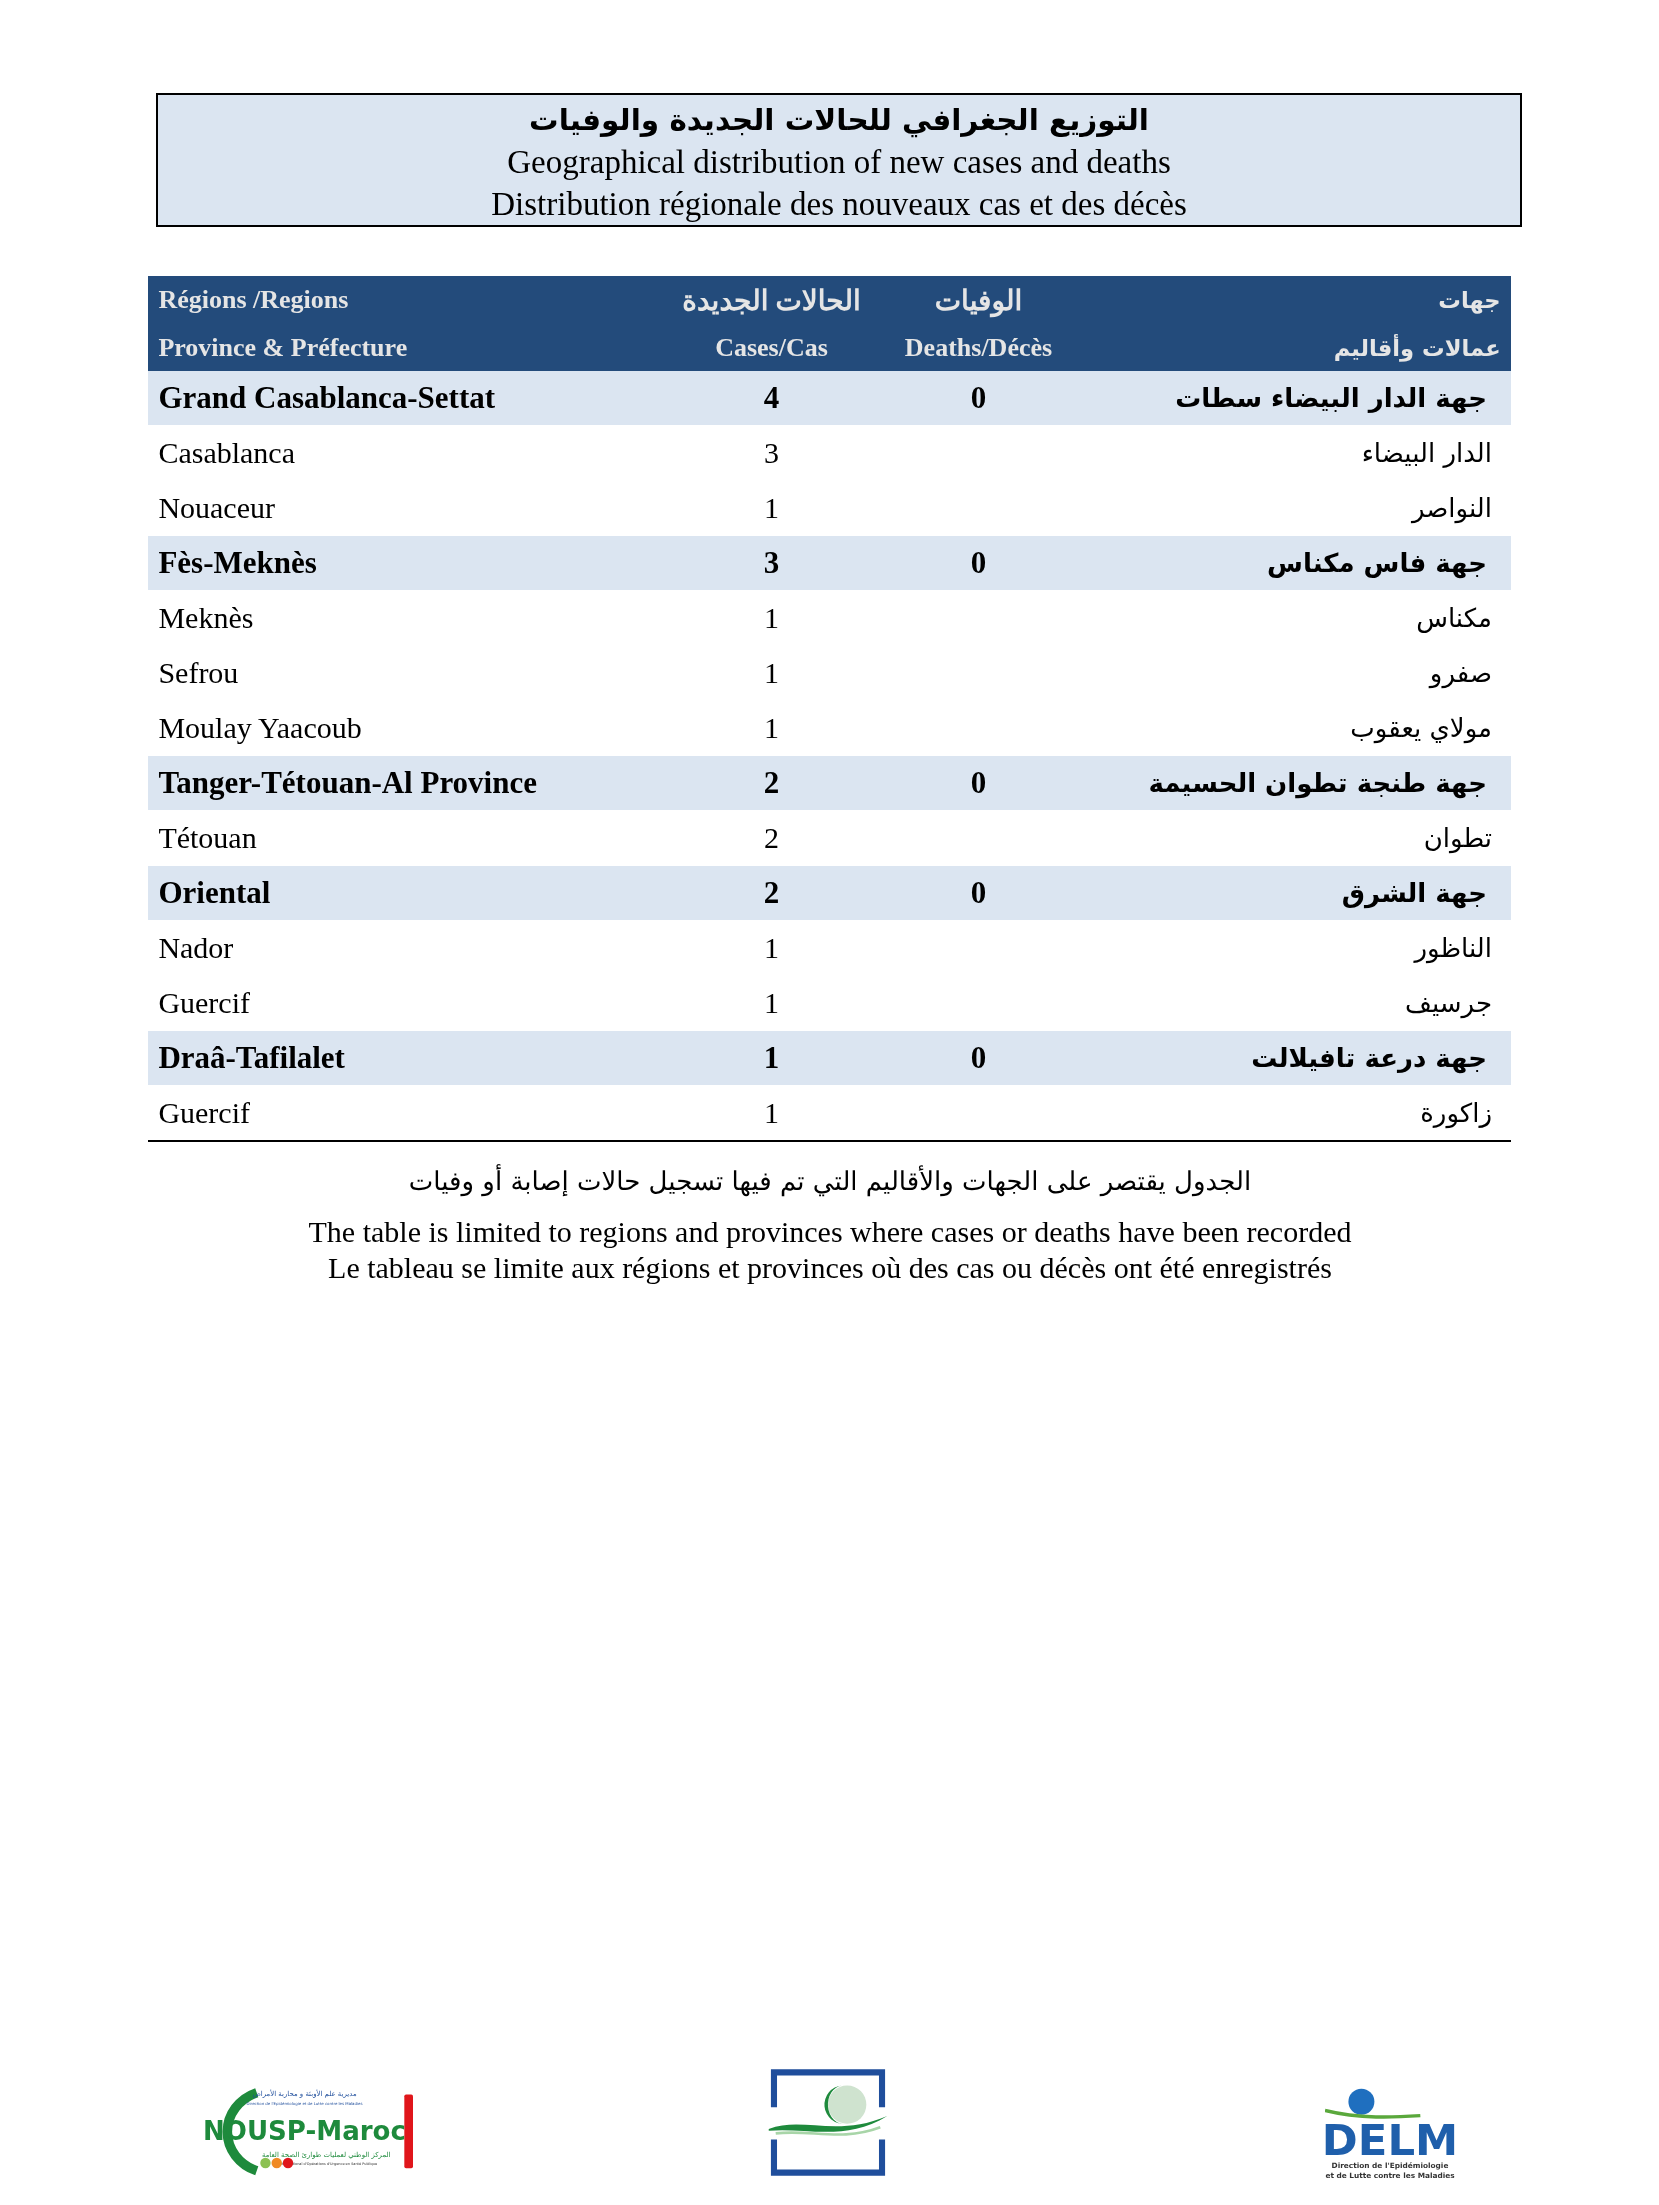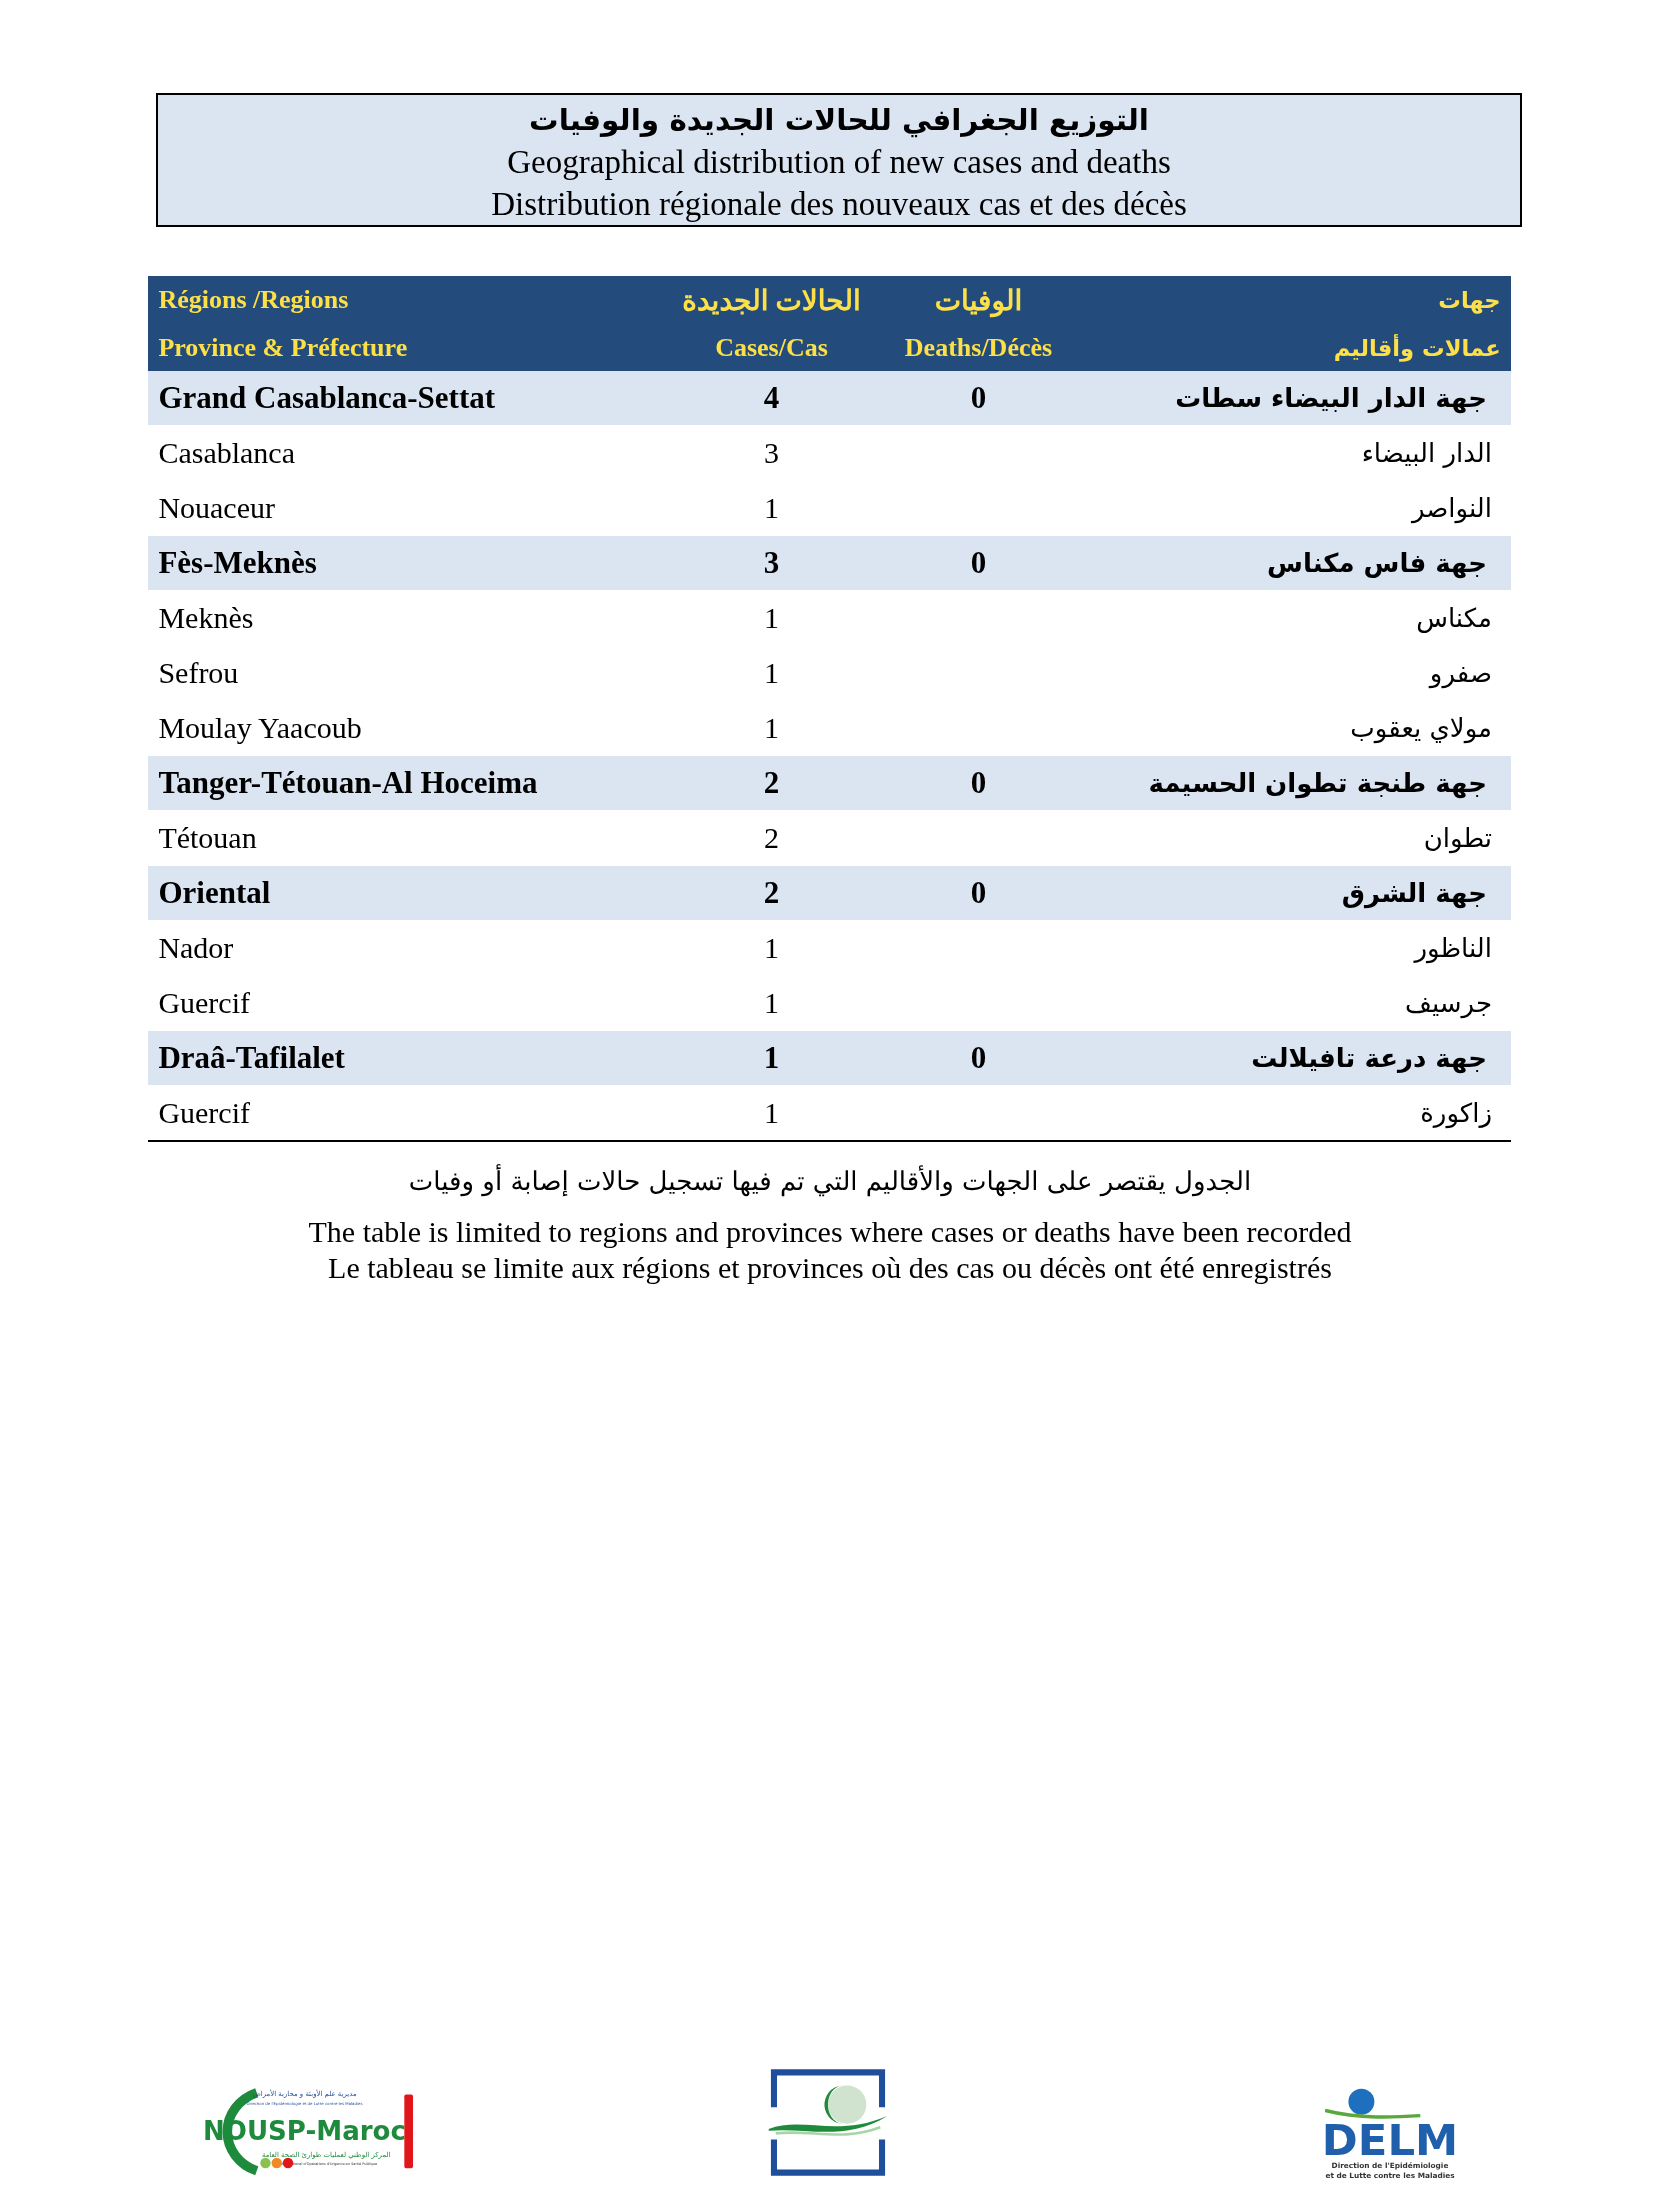--- a/index.html
+++ b/index.html
@@ -8,21 +8,21 @@
   .title-box { position:absolute; left:156px; top:93px; width:1362px; height:130px; background:#dbe5f1; border:2.6px solid #000; text-align:center; }
   .title-ar { font-family:"DejaVu Sans",sans-serif; font-weight:bold; font-size:29.5px; line-height:42px; margin-top:3.5px; direction:rtl; }
   .title-en, .title-fr { font-size:33px; line-height:42px; }
 
   .data-table { position:absolute; left:148px; top:276px; width:1363px; border-collapse:collapse; table-layout:fixed; }
   .data-table col.c-name { width:521px; }
   .data-table col.c-cases { width:205px; }
   .data-table col.c-deaths { width:209px; }
   .data-table col.c-ar { width:428px; }
 
-  .hdr-row td { background:#234b7b; color:#fde047; font-weight:bold; height:47px; padding:0 10.4px; font-size:26px; white-space:nowrap; }
+  .hdr-row td { background:#234b7b; color:#e5e5e5; font-weight:bold; height:47px; padding:0 10.4px; font-size:26px; white-space:nowrap; }
   .hdr-row.first td { height:48px; }
   .hdr-row td.num { text-align:center; }
   .hdr-row td.ar { text-align:right; direction:rtl; font-family:"DejaVu Sans",sans-serif; font-size:22.6px; }
   .hdr-row td.num.arabic { font-family:Liberation Serif, serif; font-size:28px; direction:rtl; }
 
   .row td { height:54px; padding:0 10.4px; font-size:30px; white-space:nowrap; border-bottom:0.9px solid #ffffff; }
   .row.region td { background:#dbe5f1; font-weight:bold; font-size:31px; }
   .row.province td { background:#ffffff; }
   .row td.num { text-align:center; }
   .row td.ar { text-align:right; direction:rtl; font-family:"DejaVu Sans",sans-serif; font-size:26px; padding-right:24px; }
@@ -106,21 +106,21 @@
       <td class="num"></td>
       <td class="ar">صفرو</td>
     </tr>
     <tr class="row province">
       <td>Moulay Yaacoub</td>
       <td class="num">1</td>
       <td class="num"></td>
       <td class="ar">مولاي يعقوب</td>
     </tr>
     <tr class="row region">
-      <td>Tanger-Tétouan-Al Hoceima</td>
+      <td>Tanger-Tétouan-Al Province</td>
       <td class="num">2</td>
       <td class="num">0</td>
       <td class="ar">جهة طنجة تطوان الحسيمة</td>
     </tr>
     <tr class="row province">
       <td>Tétouan</td>
       <td class="num">2</td>
       <td class="num"></td>
       <td class="ar">تطوان</td>
     </tr>

